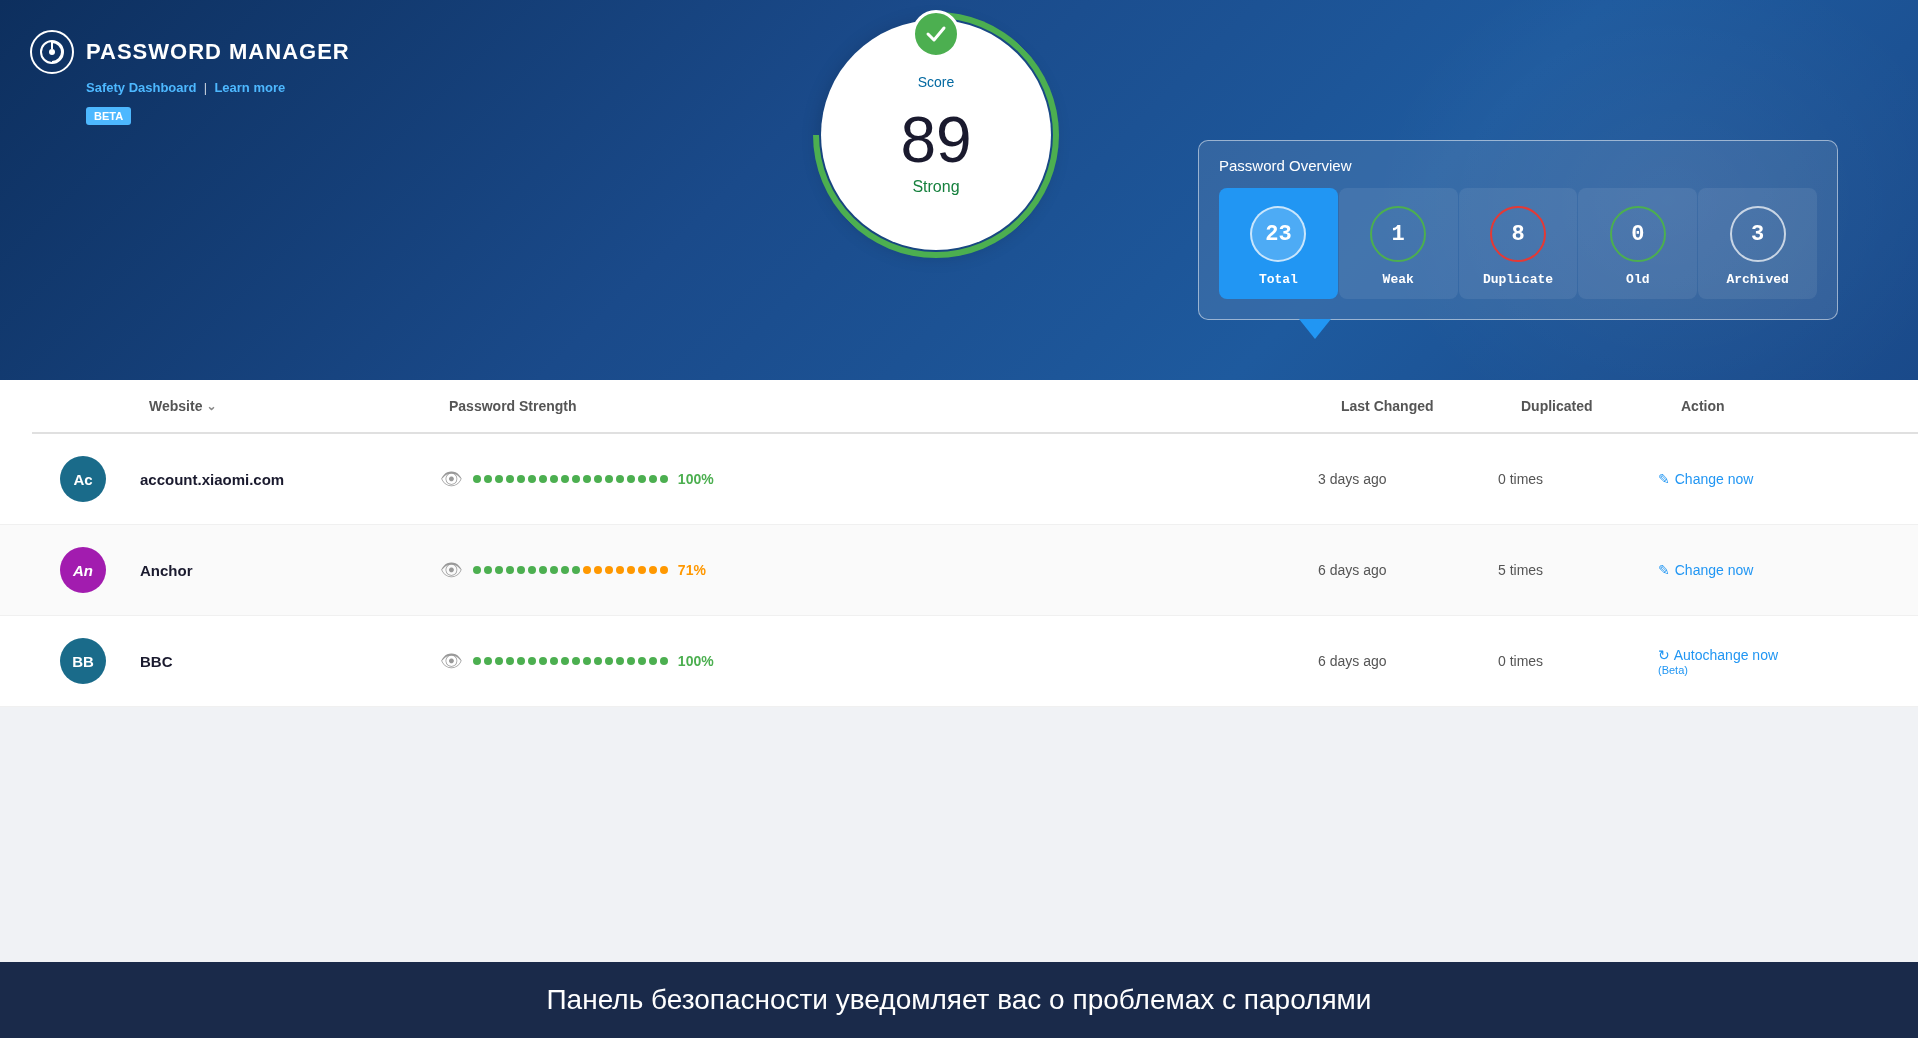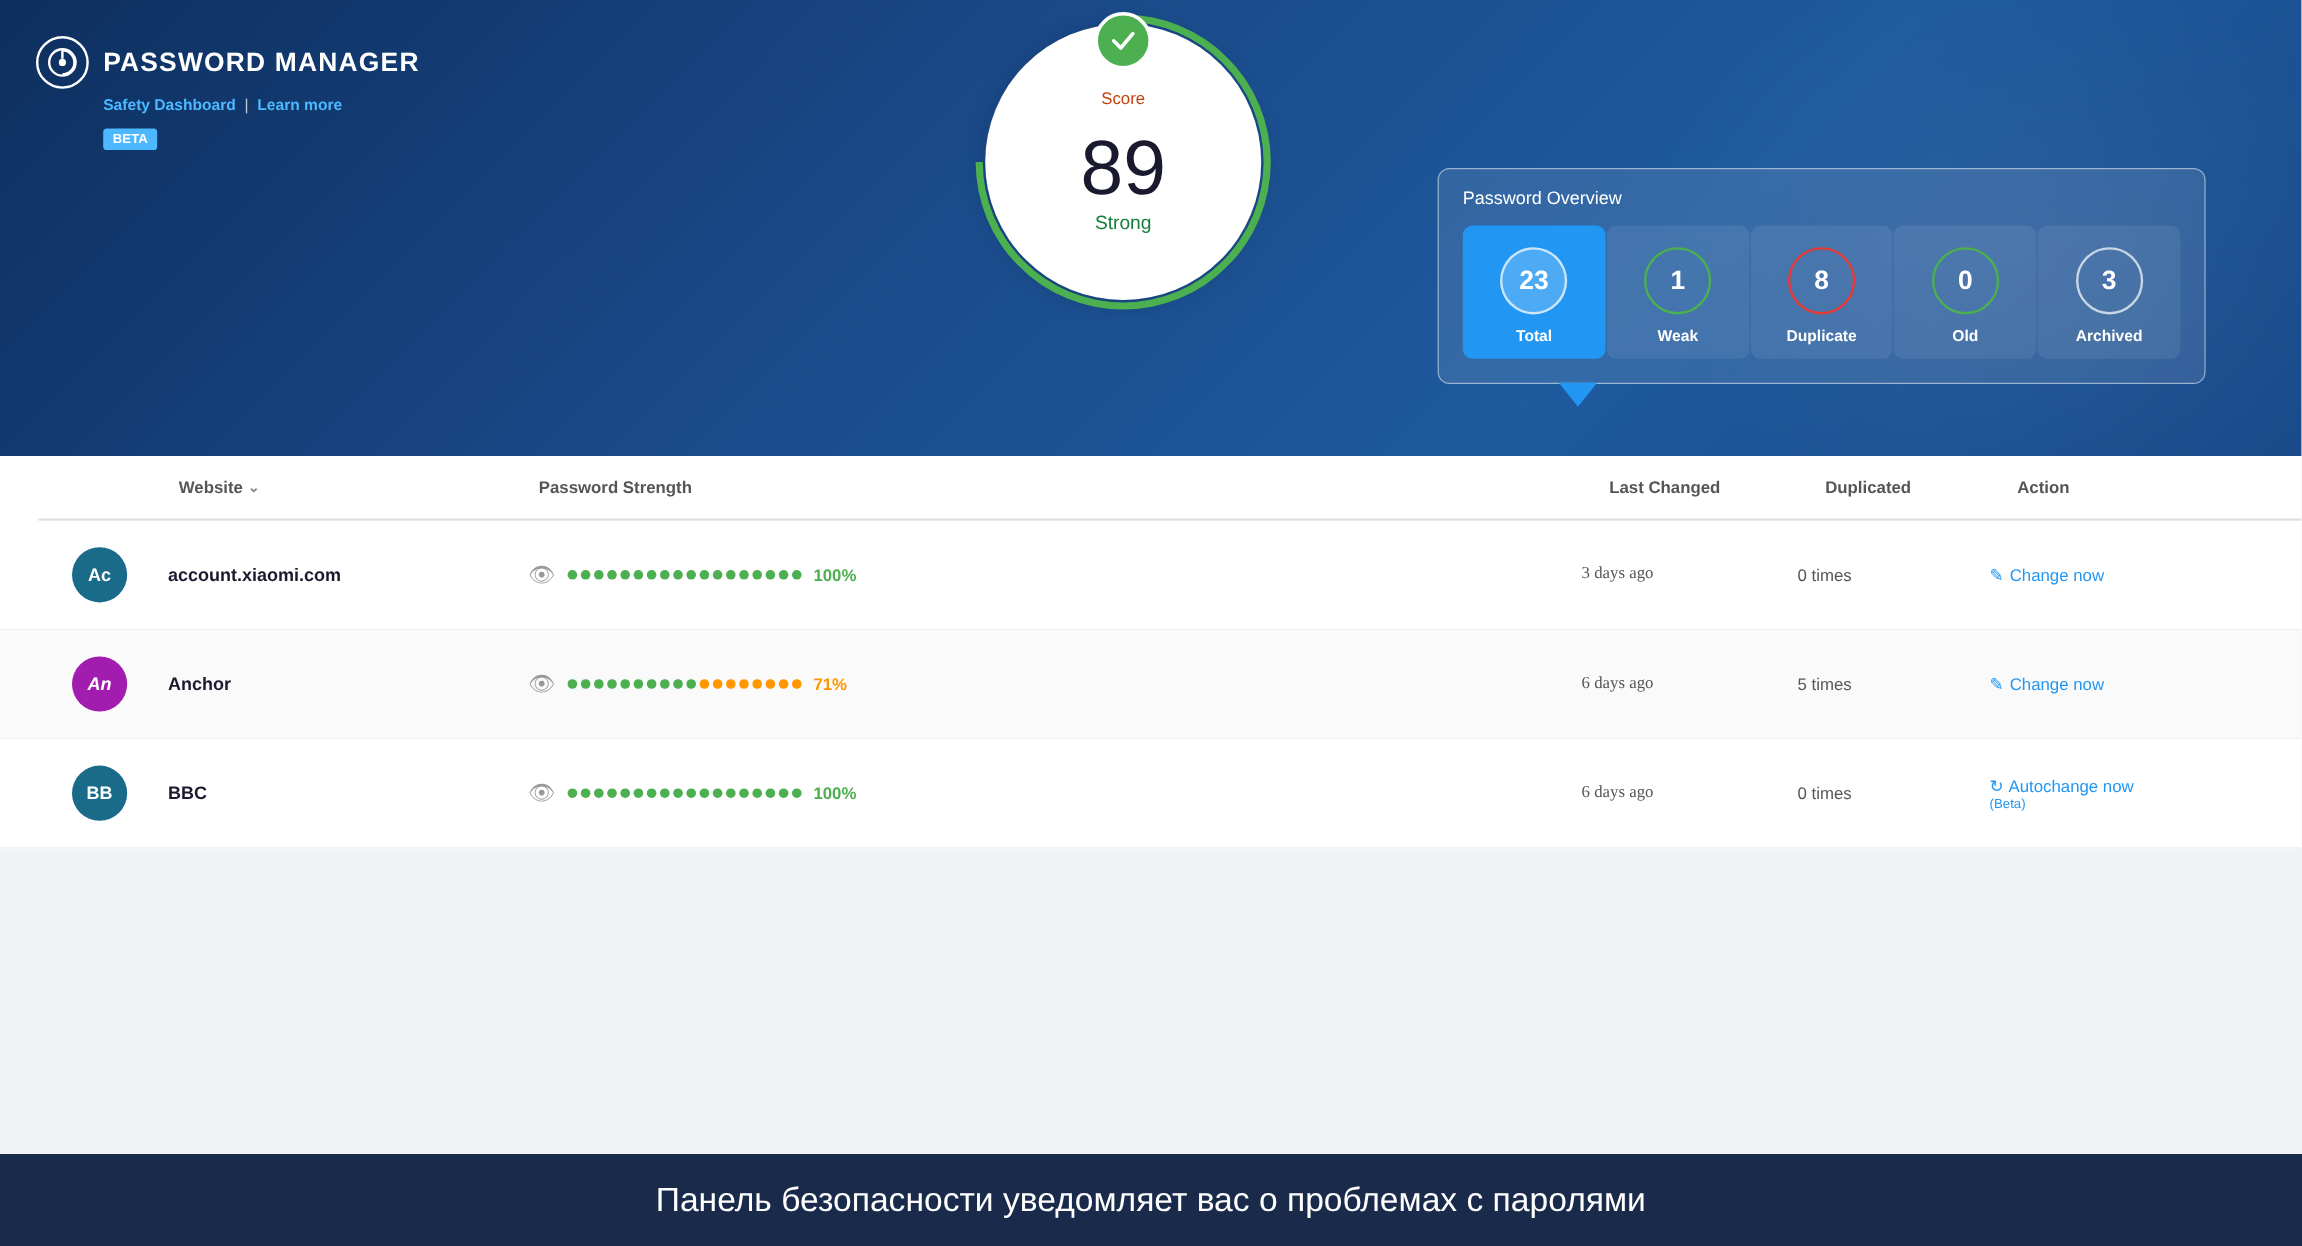--- a/index.html
+++ b/index.html
@@ -146,21 +146,21 @@
 
     .score-check svg {
       width: 24px;
       height: 24px;
       fill: none;
       stroke: #fff;
       stroke-width: 3;
     }
 
     .score-label {
-      color: #c2410c;
+      color: #0369a1;
       font-size: 14px;
       margin-bottom: 18px;
     }
 
     .score-value {
       color: #1a1a2e;
       font-size: 64px;
       font-weight: 300;
       line-height: 1;
     }
@@ -187,20 +187,21 @@
     .overview-title {
       color: #fff;
       font-size: 15px;
       margin-bottom: 14px;
       font-weight: 400;
     }
 
     .overview-cards {
       display: flex;
       gap: 1px;
+      font-family: Liberation Mono, monospace;
     }
 
     .ov-card {
       flex: 1;
       border-radius: 8px;
       padding: 18px 10px 12px;
       display: flex;
       flex-direction: column;
       align-items: center;
       gap: 10px;
@@ -343,21 +344,20 @@
 
     .dot.green { background: #4caf50; }
     .dot.orange { background: #ff9800; }
 
     .pct-green { color: #4caf50; font-size: 14px; font-weight: 600; }
     .pct-orange { color: #ff9800; font-size: 14px; font-weight: 600; text-align: center; }
 
     .last-changed {
       color: #555;
       font-size: 14px;
-      font-family: Liberation Serif, serif;
     }
 
     .duplicated {
       color: #555;
       font-size: 14px;
     }
 
     .action-link {
       color: #2196f3;
       font-size: 14px;

